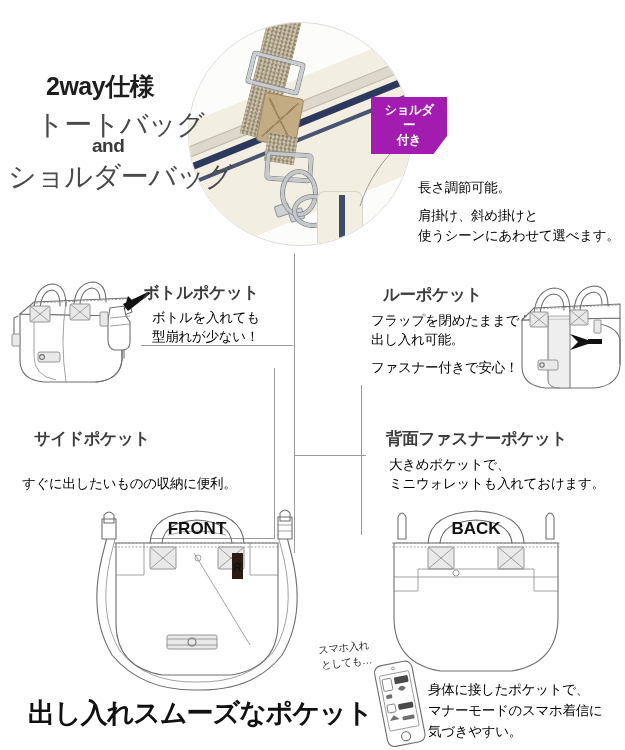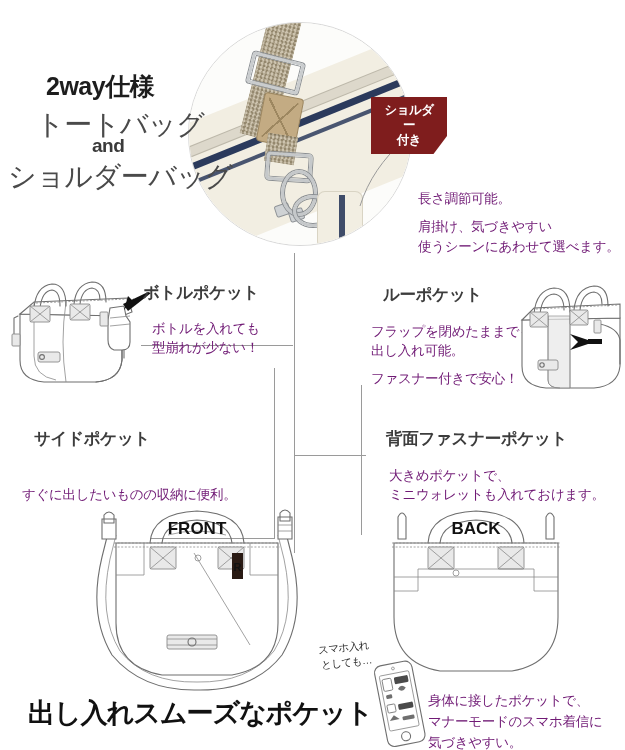--- a/index.html
+++ b/index.html
@@ -21,32 +21,32 @@
     white-space:nowrap;
   }
   .hl-sub{
     font-size:28px;color:#4a4a4a;white-space:nowrap;letter-spacing:-0.5px;
   }
   .hl-sub.bold-and{font-weight:bold;font-size:19px;color:#3a3a3a;margin-left:10px;}
   .sec-title{
     font-size:16.5px;font-weight:bold;color:#3c3c3c;white-space:nowrap;letter-spacing:-0.3px;
   }
   .sec-body{
-    font-size:13.5px;color:#701a75;line-height:1.45;white-space:nowrap;letter-spacing:-0.3px;margin-top:11px;
+    font-size:13.5px;color:#000000;line-height:1.45;white-space:nowrap;letter-spacing:-0.3px;
   }
   .bottom-hl{
     font-weight:bold;font-size:27px;color:#111;white-space:nowrap;letter-spacing:-1px;
   }
   .tiny-note{
     font-size:10.5px;color:#2e2e2e;line-height:1.3;white-space:nowrap;letter-spacing:-0.5px;
   }
 
   
   .badge{
-    background:#7f1d1d;color:#fff;font-weight:bold;font-size:12.5px;
+    background:#a21caf;color:#fff;font-weight:bold;font-size:12.5px;
     text-align:center;line-height:1.18;padding:6px 9px 7px 9px;
     clip-path:polygon(0 0,100% 0,100% 68%,82% 100%,0 100%,0 0);
     letter-spacing:-0.5px;
   }
 
   
   .vline{background:#9a9a9a;width:1px;}
   .hline{background:#9a9a9a;height:1px;}
   .lbox{border:1px solid #9a9a9a;border-top:none;border-left:none;}
 
@@ -142,21 +142,21 @@
   <div class="abs hl-sub" style="left:36px;top:106px;">トートバッグ</div>
   <div class="abs hl-sub bold-and" style="left:82px;top:135px;">and</div>
   <div class="abs hl-sub" style="left:8px;top:158px;">ショルダーバッグ</div>
 
   <div class="abs badge" style="left:371px;top:97px;width:58px;">
     <div>ショルダー</div>
     <div>付き</div>
   </div>
 
   <div class="abs sec-body" style="left:418px;top:178px;">長さ調節可能。</div>
-  <div class="abs sec-body" style="left:418px;top:206px;">肩掛け、気づきやすい</div>
+  <div class="abs sec-body" style="left:418px;top:206px;">肩掛け、斜め掛けと</div>
   <div class="abs sec-body" style="left:418px;top:226px;">使うシーンにあわせて選べます。</div>
 
   <div class="abs vline" style="left:294px;top:253px;height:300px;"></div>
   <div class="abs lbox" style="left:150px;top:368px;width:124px;height:170px;"></div>
   <div class="abs vline" style="left:361px;top:385px;height:150px;"></div>
   <div class="abs hline" style="left:141px;top:345px;width:152px;"></div>
   <div class="abs hline" style="left:294px;top:455px;width:72px;"></div>
 
   <svg class="abs" style="left:4px;top:272px;width:140px;height:120px;" viewBox="0 0 140 120">
     <path class="fillw" d="M16 42 L16 88 Q16 108 40 110 L92 110 Q116 108 118 88 L118 44 Z"></path>

